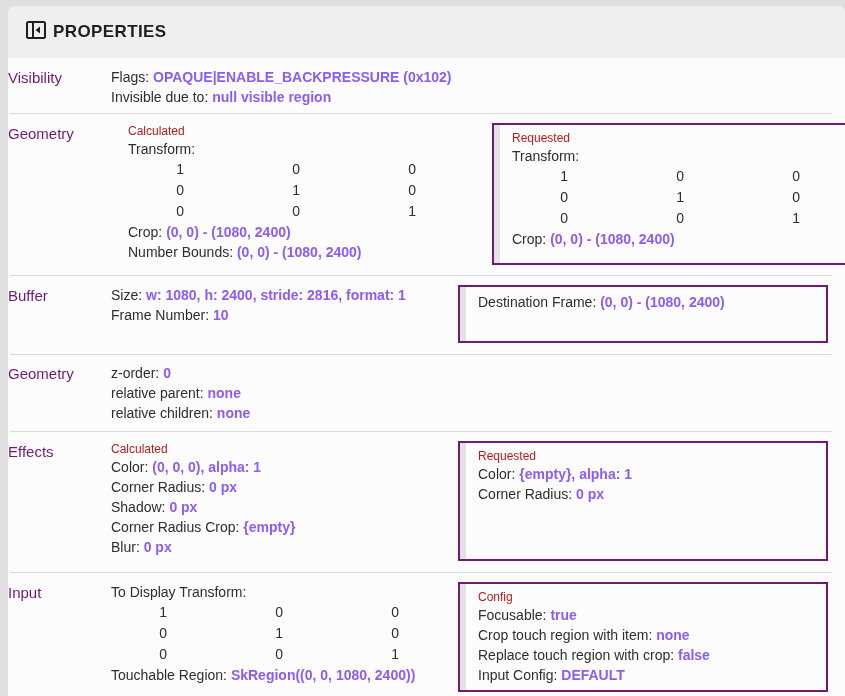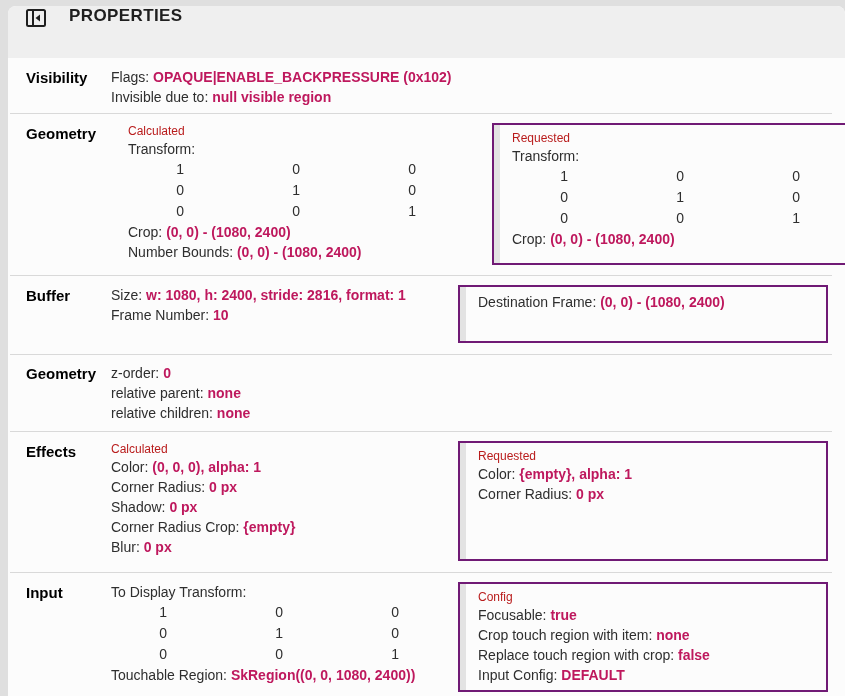--- a/index.html
+++ b/index.html
@@ -14,41 +14,41 @@
   }
   .card {
     position:absolute; left:8px; top:6px; right:0; bottom:0;
     background:#fcfcfc;
     border-radius:8px 8px 0 0;
     overflow:hidden;
   }
   .hdr {
     background:#efefef;
     height:52px;
-    display:flex; align-items:flex-start;
-    padding:0 16px; gap:21px;
+    display:flex; align-items:flex-end;
+    padding:16px 16px; gap:5px;
   }
   .hdr-title {
     font-size:17px; font-weight:700; letter-spacing:0.4px; color:#1f1f1f;
   }
   .icon { width:24px; height:24px; display:inline-flex; }
   .sec {
     display:grid;
     grid-template-columns:103px 347px 1fr;
     padding:9px 0 11px 0;
   }
   .sec-visibility { padding-bottom:6px; }
   .sec-geometry  { padding-bottom:10px;gap:17px; }
   .sec-hierarchy { padding:8px 0 8px 0; }
   .sec-label {
-    padding-left:18px; padding-top:2px;
-    color:#000000; font-size:15px;font-weight:bold;
+    padding-top:2px;
+    color:#701a75; font-size:15px;
   }
   .row { line-height:20px; white-space:nowrap; }
-  .row b { font-weight:700; color:#be185d;margin-top:10px; }
+  .row b { font-weight:700; color:#8b5cf6;margin-top:10px; }
   .group {
     color:#b91c1c; font-size:12px; line-height:16px; white-space:nowrap;
   }
   .matrix { display:grid; grid-template-columns:56px 116px 116px; }
   .matrix span { text-align:right; line-height:21px; }
   .box {
     position:relative;
     width:370px;
     border:2px solid #701a75;
     background:#fcfcfc;

